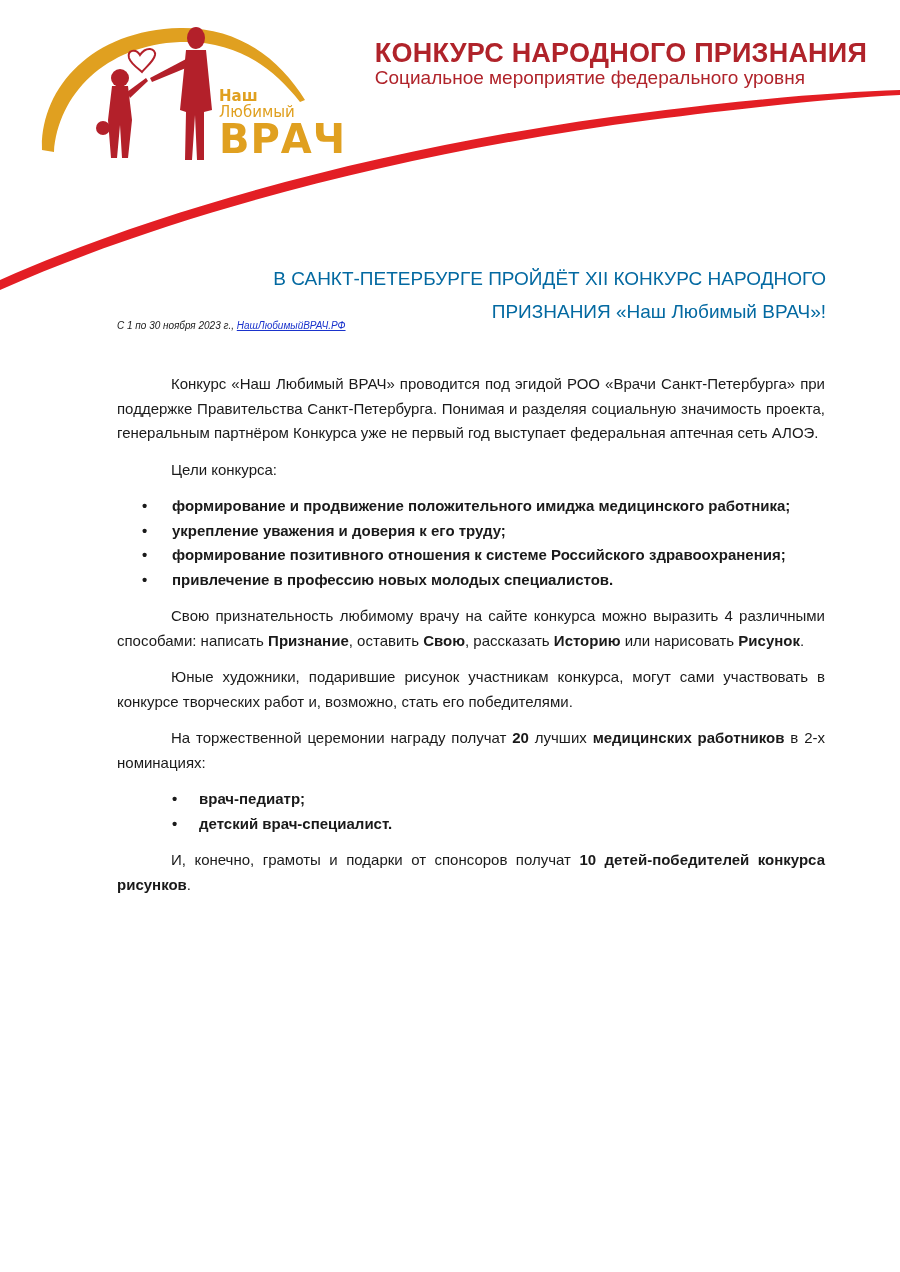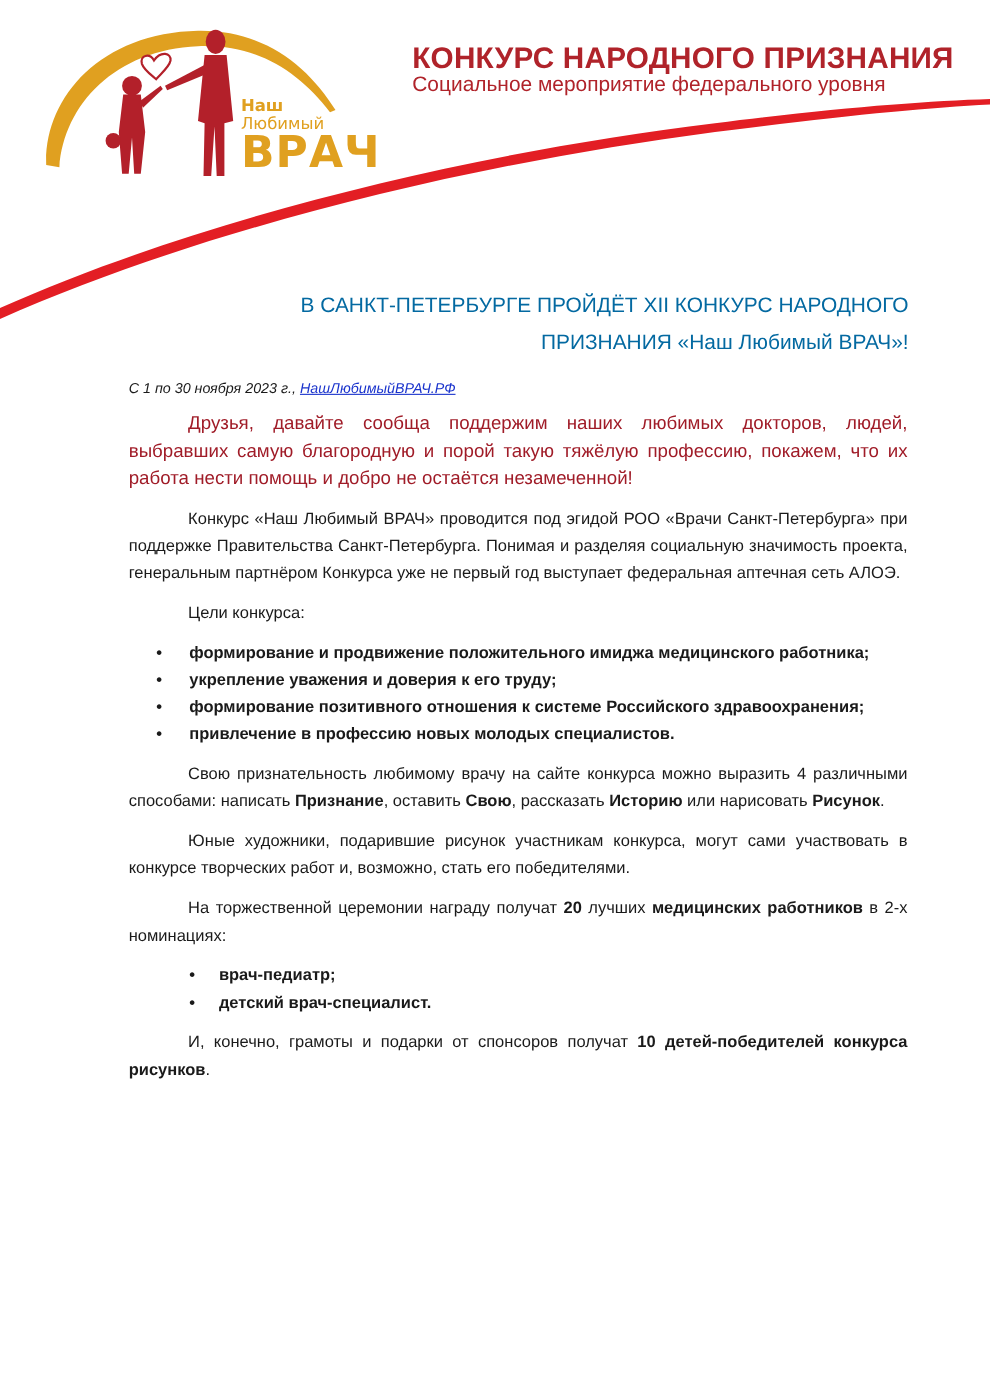--- a/index.html
+++ b/index.html
@@ -10,21 +10,21 @@
   .logo-text { position: absolute; left: 219px; top: 88px; color: #e0a020; font-family: "DejaVu Sans", sans-serif; }
   .logo-nash { font-size: 15px; line-height: 16px; font-weight: bold; }
   .logo-lyub { font-size: 15px; line-height: 16px; font-weight: normal; }
   .logo-vrach { font-size: 40px; line-height: 38px; font-weight: bold; letter-spacing: 1px; }
   .contest-title { position: absolute; right: 33px; top: 38px; text-align: left; color: #b0232a; }
   .contest-title .t1 { font-size: 27px; font-weight: bold; line-height: 30px; letter-spacing: 0.2px; }
   .contest-title .t2 { font-size: 19px; line-height: 20px; }
 
   .headline { position: absolute; right: 74px; top: 262px; text-align: right; color: #0369a1;
               font-size: 19px; line-height: 33px; width: 640px; }
-  .date-line { position: absolute; left: 117px; top: 345px; font-size: 13px; font-style: italic; }
+  .date-line { position: absolute; left: 117px; top: 320px; font-size: 10px; font-style: italic; }
   .date-line a { color: #1a33cc; text-decoration: underline; }
 
   .body { position: absolute; left: 117px; top: 372px; width: 708px; }
   .lead { color: #a01c28; font-size: 17px; line-height: 25px; text-align: justify; text-indent: 54px; margin: 0 0 13px 0; }
   p.par { font-size: 15px; line-height: 24.5px; text-align: justify; text-indent: 54px; margin: 0 0 12px 0; }
   ul.bul { list-style: none; padding: 0; margin: 0 0 12px 0; font-weight: bold; }
   ul.bul li { position: relative; padding-left: 55px; font-size: 15px; line-height: 24.5px; }
   ul.bul li::before { content: "•"; position: absolute; left: 25px; top: 0; }
   ul.bul2 li { padding-left: 82px; }
   ul.bul2 li::before { left: 55px; }
@@ -71,21 +71,20 @@
 <div class="headline">
   <div>В САНКТ-ПЕТЕРБУРГЕ ПРОЙДЁТ XII КОНКУРС НАРОДНОГО</div>
   <div>ПРИЗНАНИЯ «Наш Любимый ВРАЧ»!</div>
 </div>
 
 <div class="date-line">
   <span>С 1 по 30 ноября 2023 г., </span><a>НашЛюбимыйВРАЧ.РФ</a>
 </div>
 
 <div class="body">
-  <p class="lead">Друзья, давайте сообща поддержим наших любимых докторов, людей, выбравших самую благородную и порой такую тяжёлую профессию, покажем, что их работа нести помощь и добро не остаётся незамеченной!</p>
 
   <p class="par">Конкурс «Наш Любимый ВРАЧ» проводится под эгидой РОО «Врачи Санкт-Петербурга» при поддержке Правительства Санкт-Петербурга. Понимая и разделяя социальную значимость проекта, генеральным партнёром Конкурса уже не первый год выступает федеральная аптечная сеть АЛОЭ.</p>
 
   <p class="par">Цели конкурса:</p>
 
   <ul class="bul">
     <li>формирование и продвижение положительного имиджа медицинского работника;</li>
     <li>укрепление уважения и доверия к его труду;</li>
     <li>формирование позитивного отношения к системе Российского здравоохранения;</li>
     <li>привлечение в профессию новых молодых специалистов.</li>

